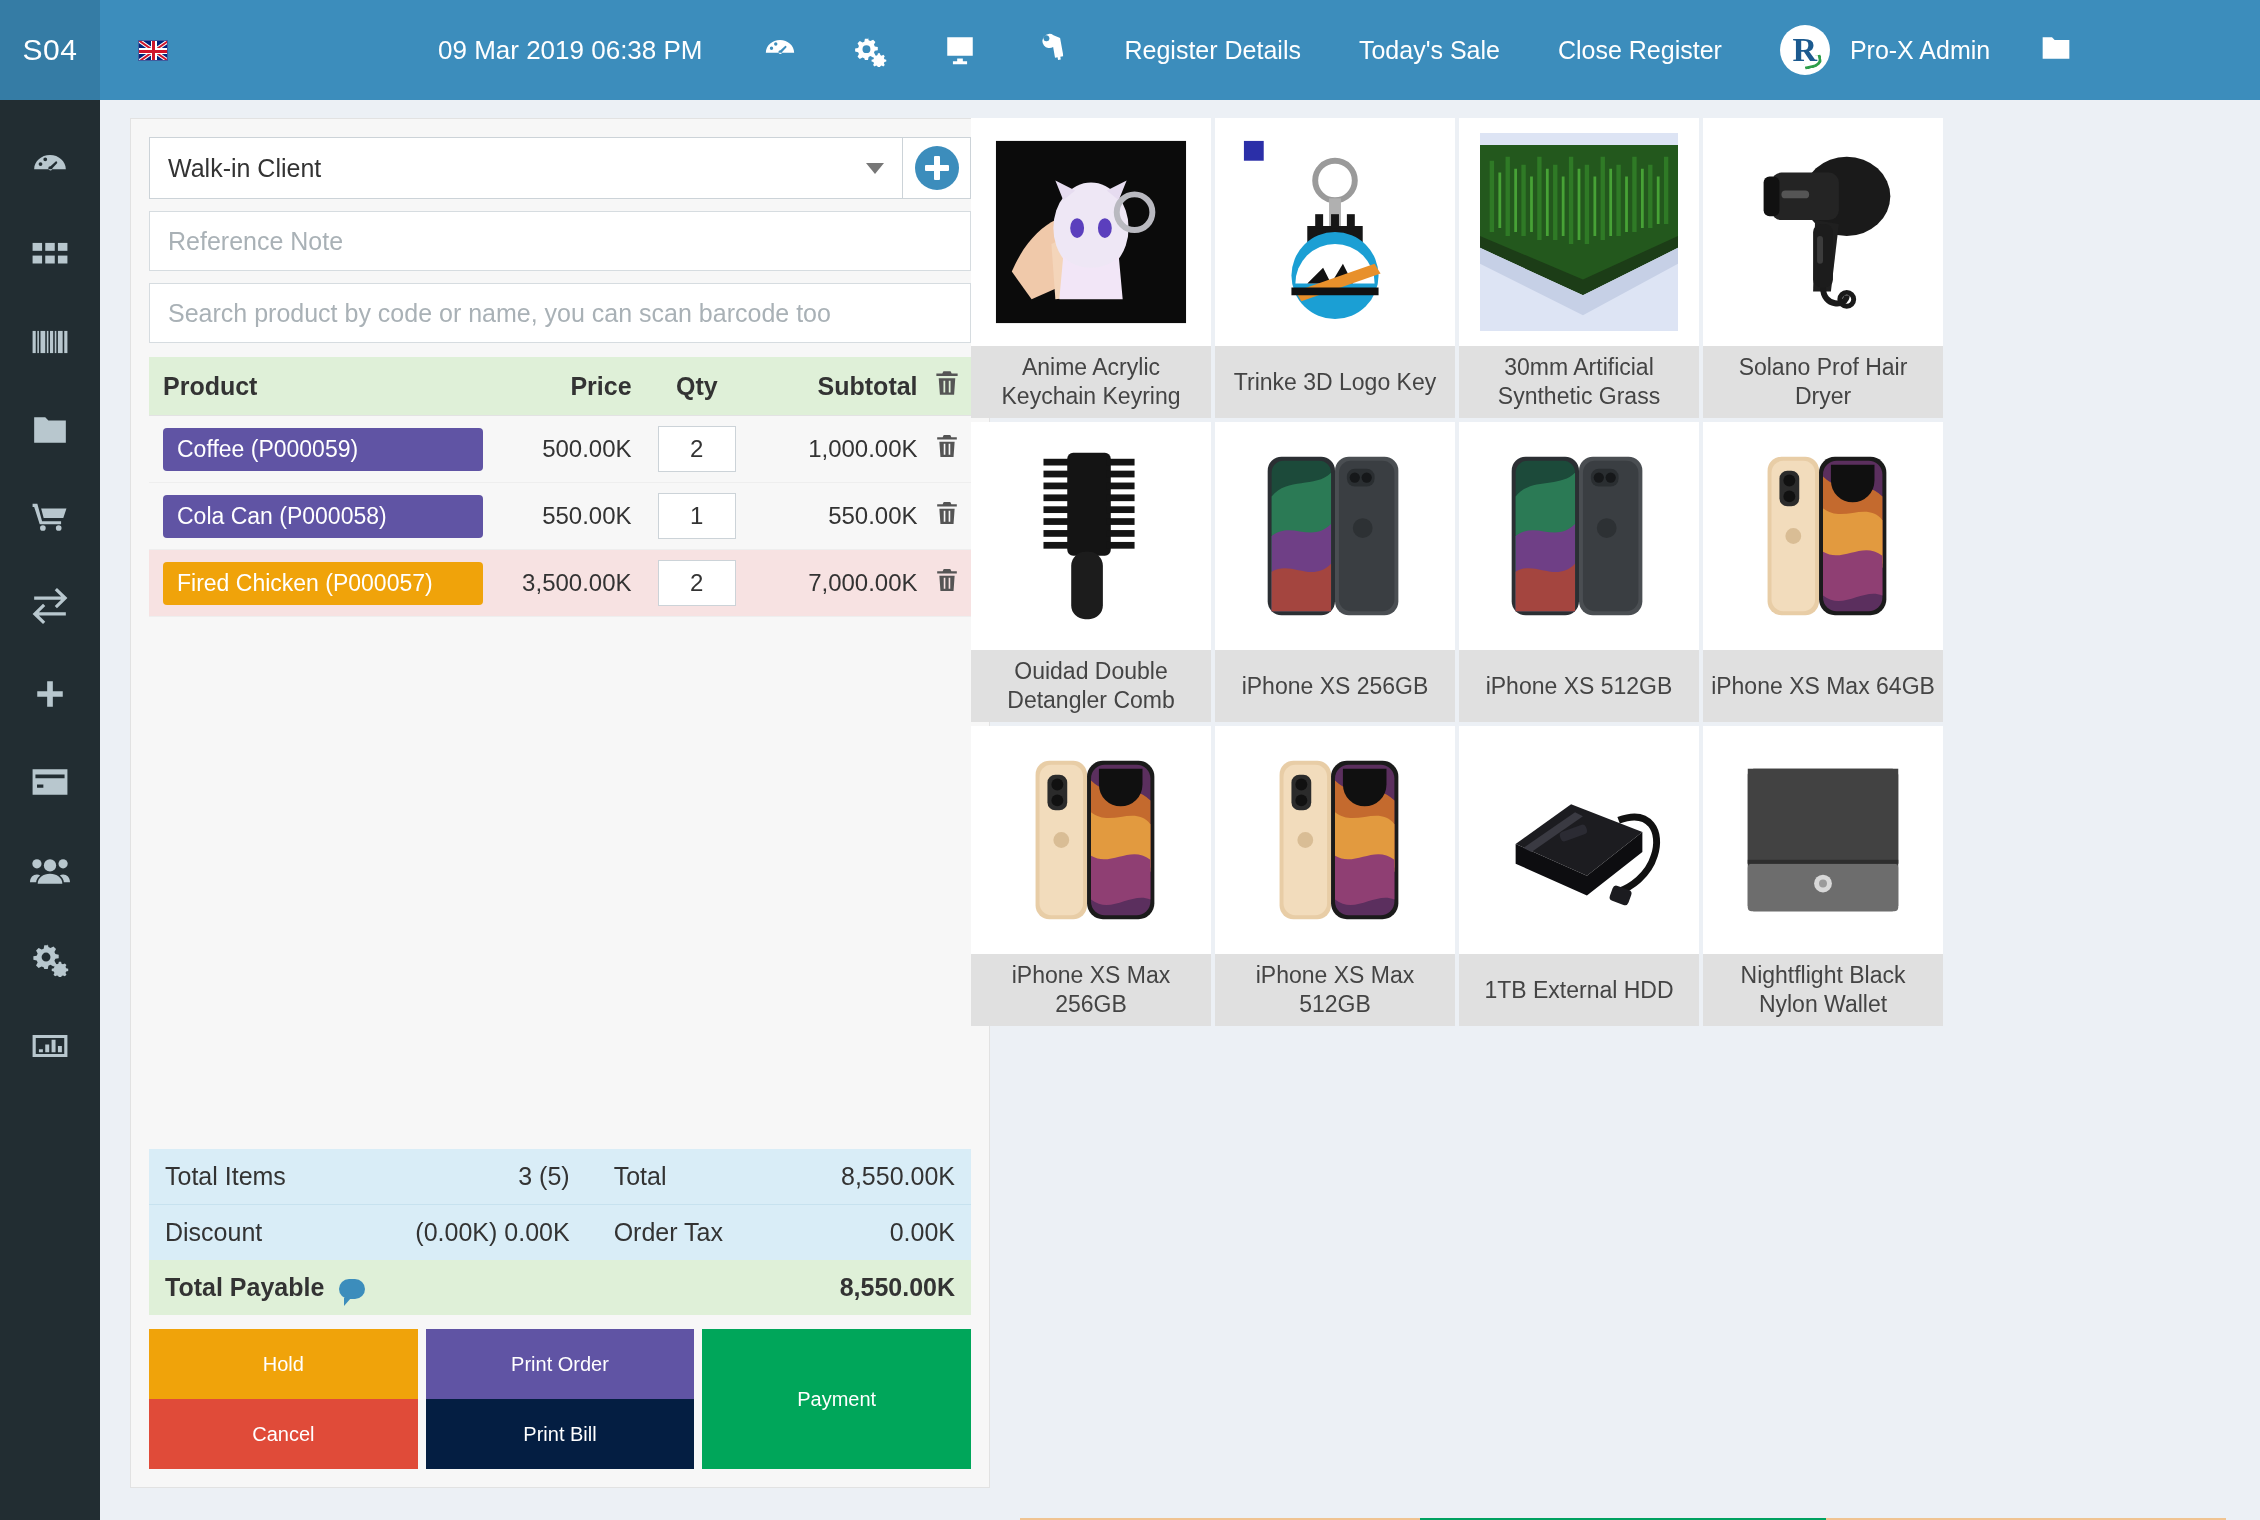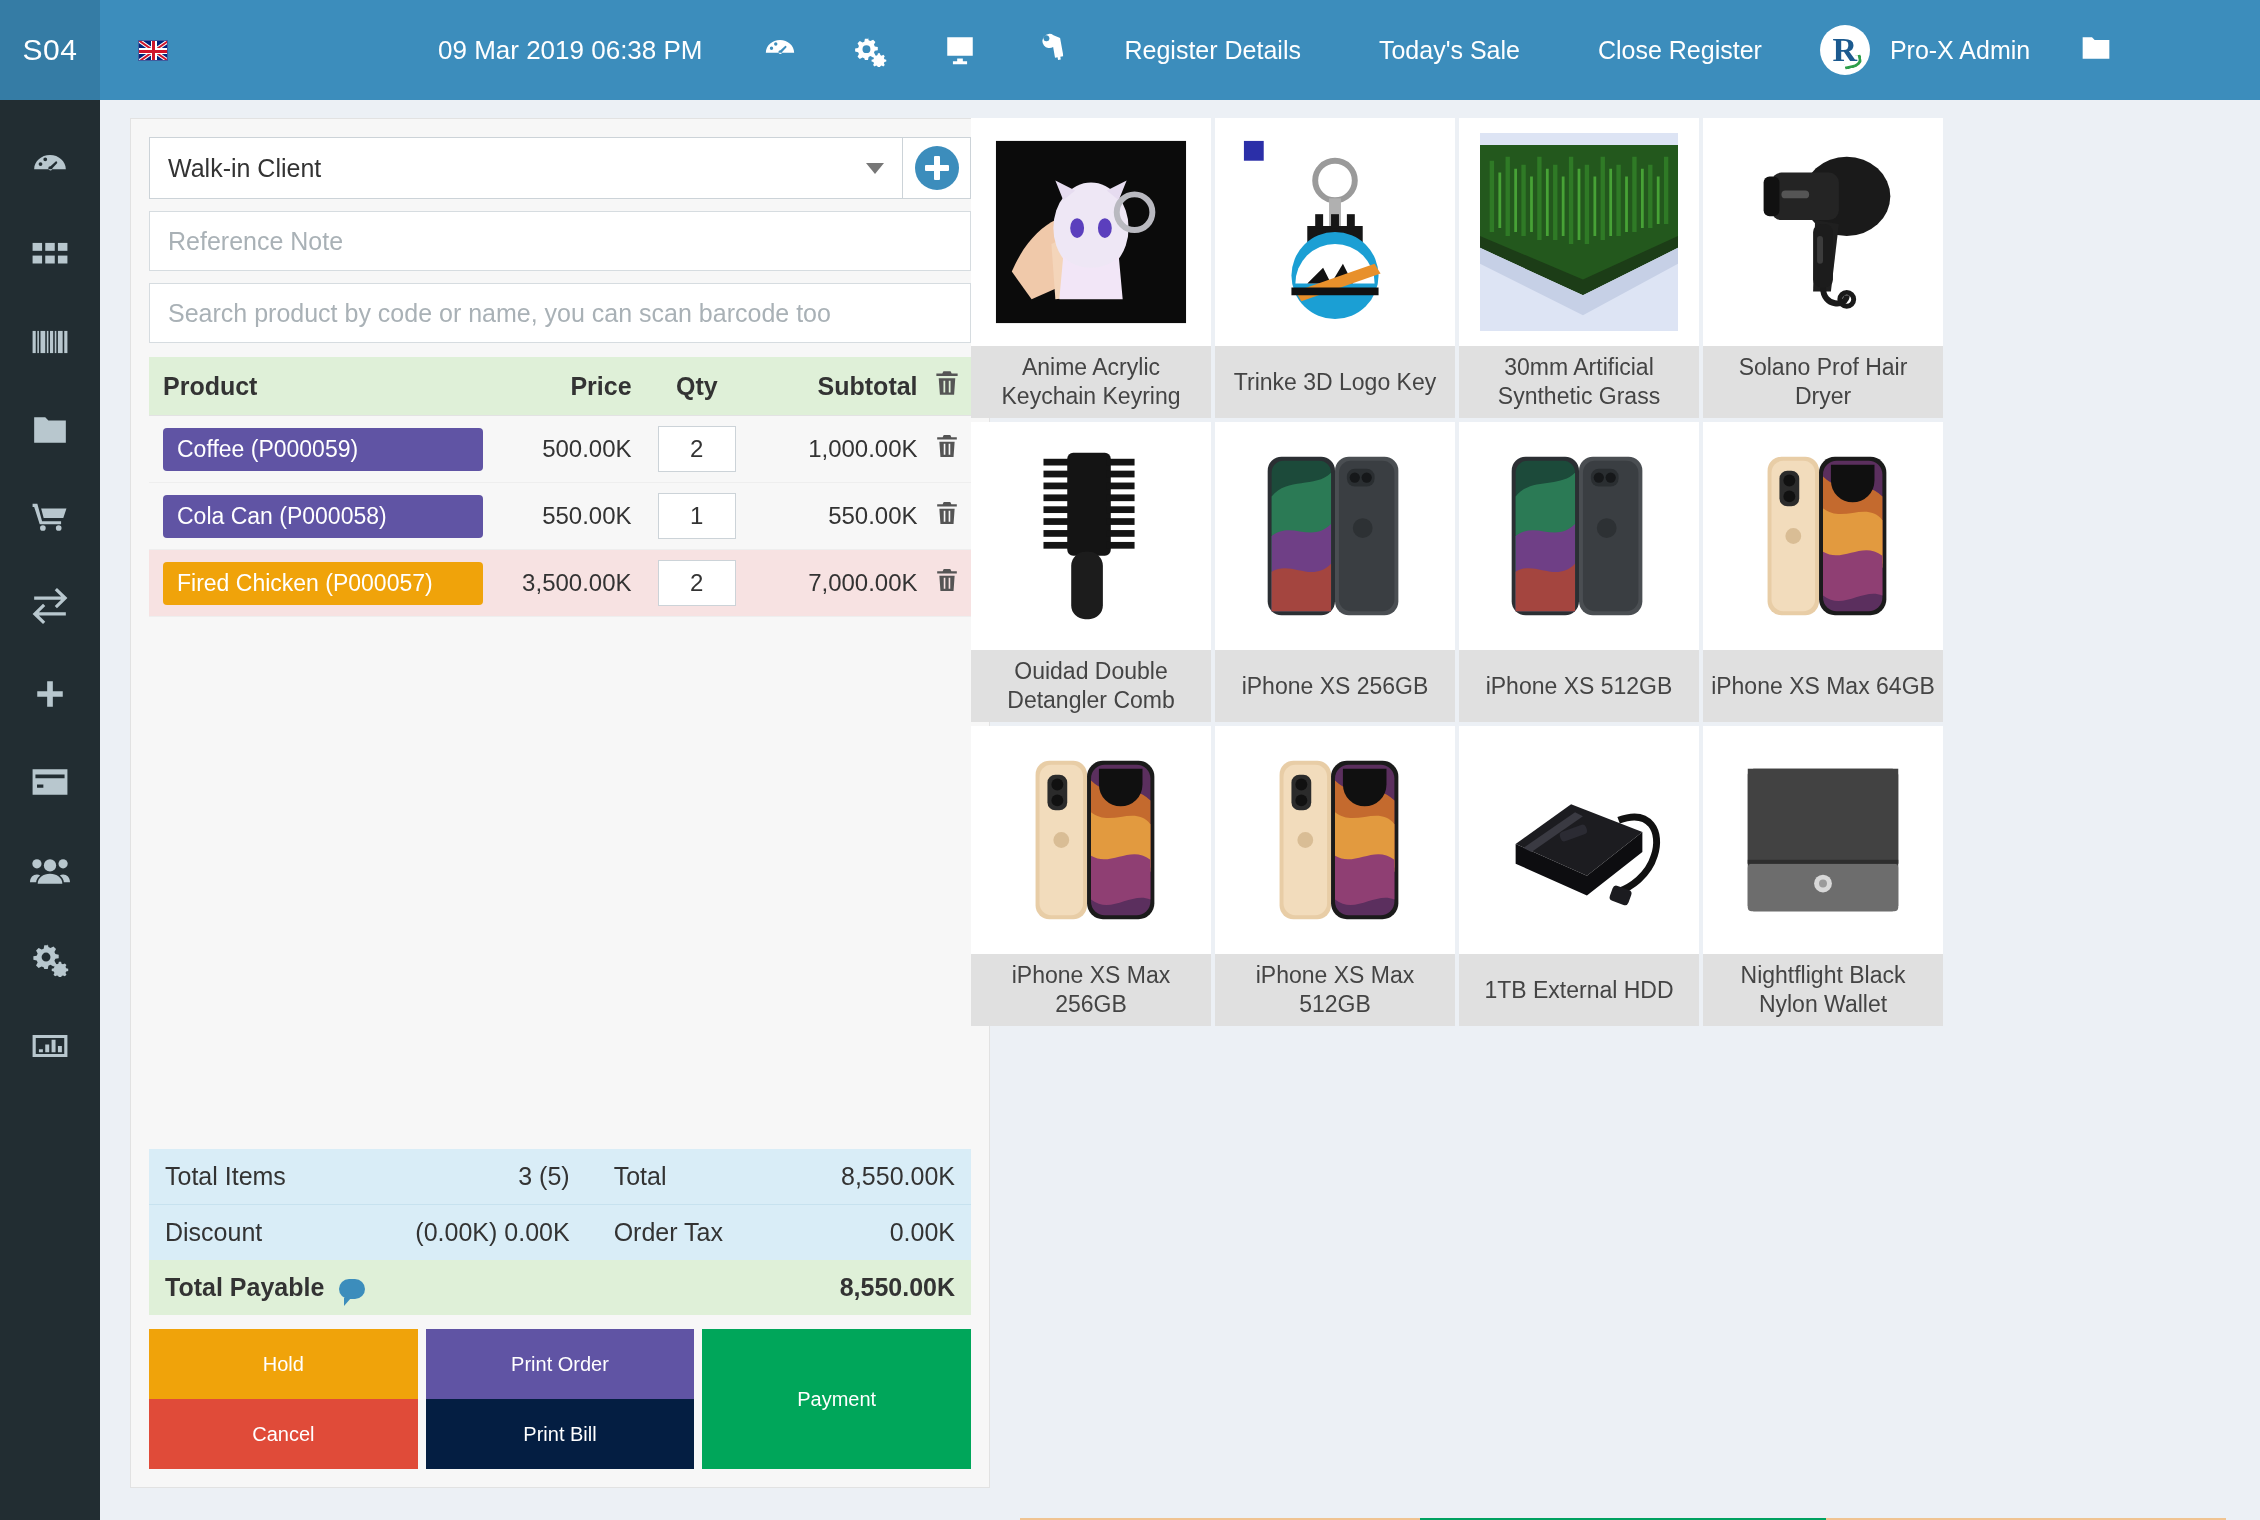--- a/index.html
+++ b/index.html
@@ -40,21 +40,21 @@
   .flag .hr { width: 30px; height: 3px; top: 9px; left: 0; background:#cf142b; }
   .flag .vr { width: 3px; height: 21px; top: 0; left: 13px; background:#cf142b; }
 
   .hdr-datetime {
     margin-left: 270px;
     font-size: 26px; white-space: nowrap;
   }
   .hdr-icons { display: flex; align-items: center; margin-left: 60px; gap: 56px; }
   .hdr-icon { width: 34px; height: 34px; display: flex; align-items: center; justify-content: center; cursor: pointer; }
   .hdr-icon svg { fill: #fff; }
-  .hdr-links { display: flex; align-items: flex-end; margin-left: 58px; gap: 78px; }
+  .hdr-links { display: flex; align-items: flex-end; margin-left: 58px; gap: 58px; }
   .hdr-link { font-size: 25px; white-space: nowrap; cursor: pointer; }
   .hdr-user { display: flex; align-items: center; margin-left: 58px; gap: 20px; cursor: pointer; }
   .avatar {
     width: 50px; height: 50px; border-radius: 50%;
     background: #fff; display:flex; align-items:center; justify-content:center;
     position: relative; overflow:hidden;
   }
   .avatar .rr { font-family: "Liberation Serif", serif; font-size: 34px; font-weight: bold; color:#1c5a8f; line-height:1; }
   .avatar .sw { position:absolute; right:8px; bottom:7px; width:18px; height:12px;
                 border-bottom:3px solid #2e9e4a; border-right:3px solid #2e9e4a;

